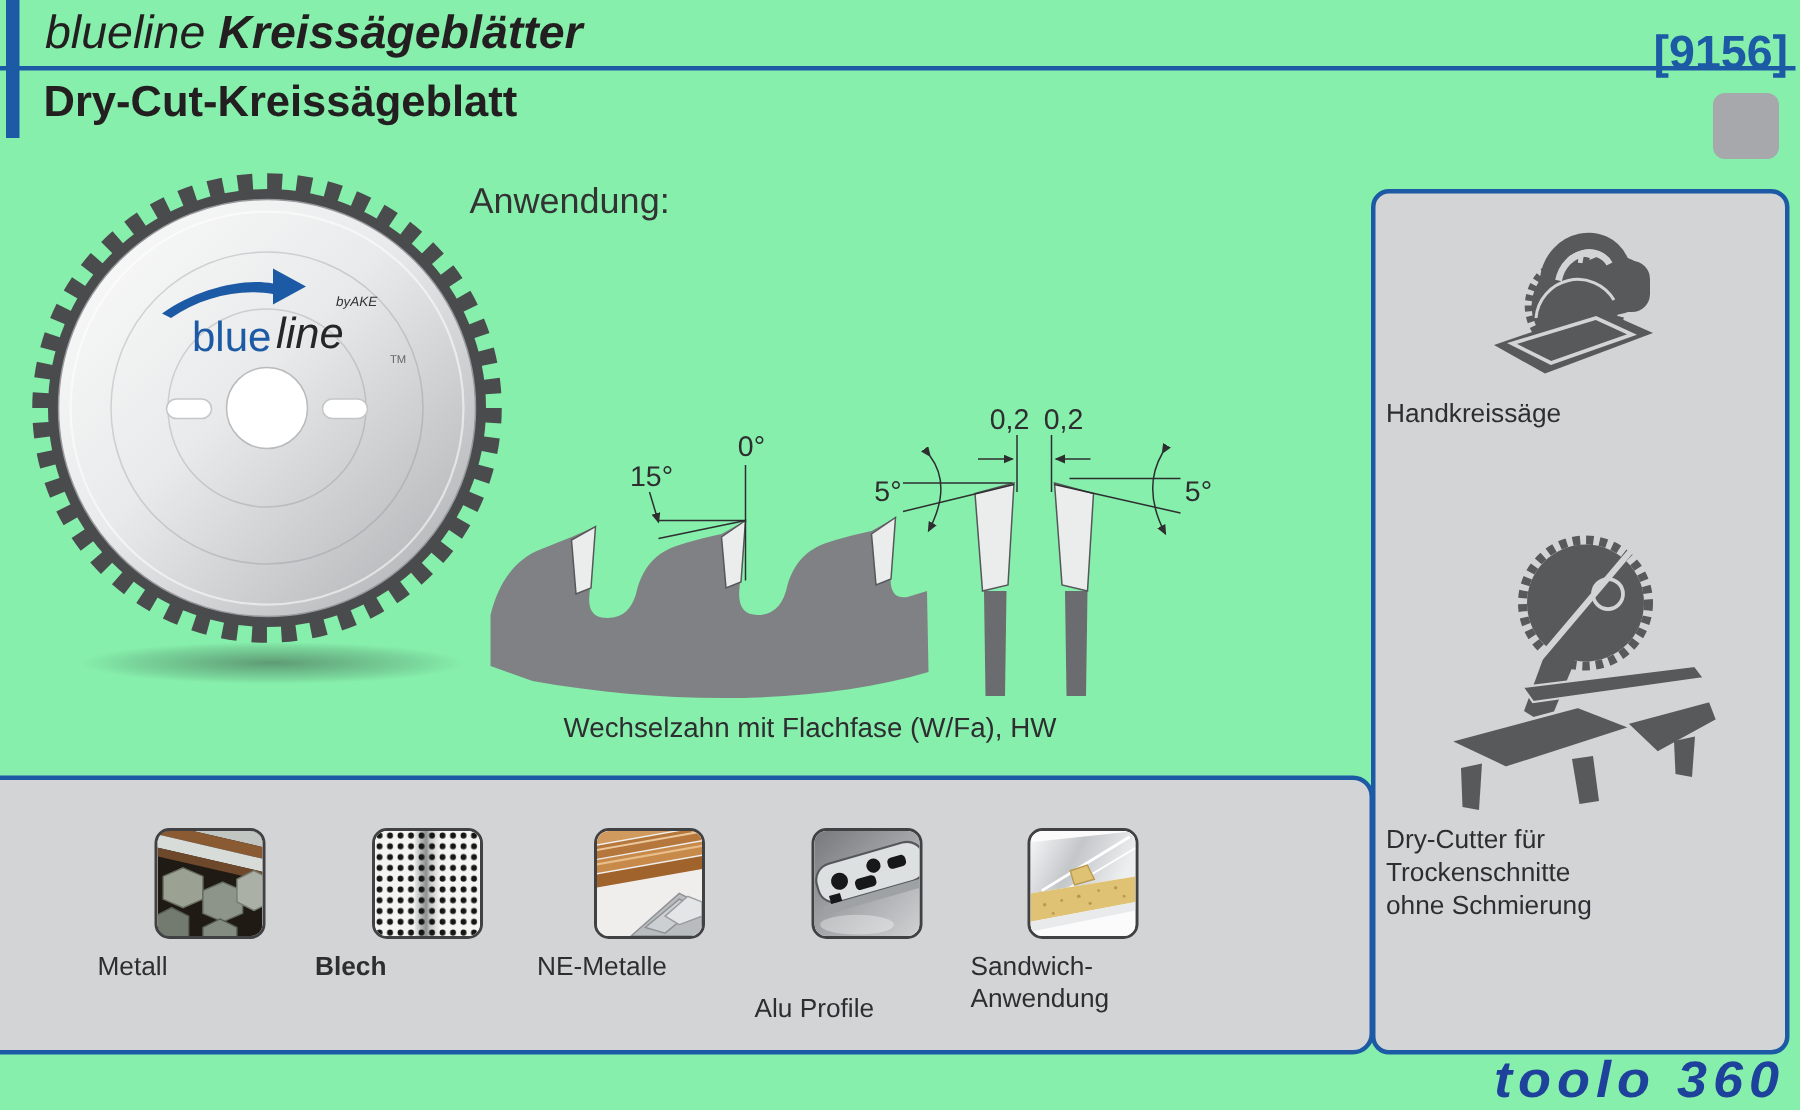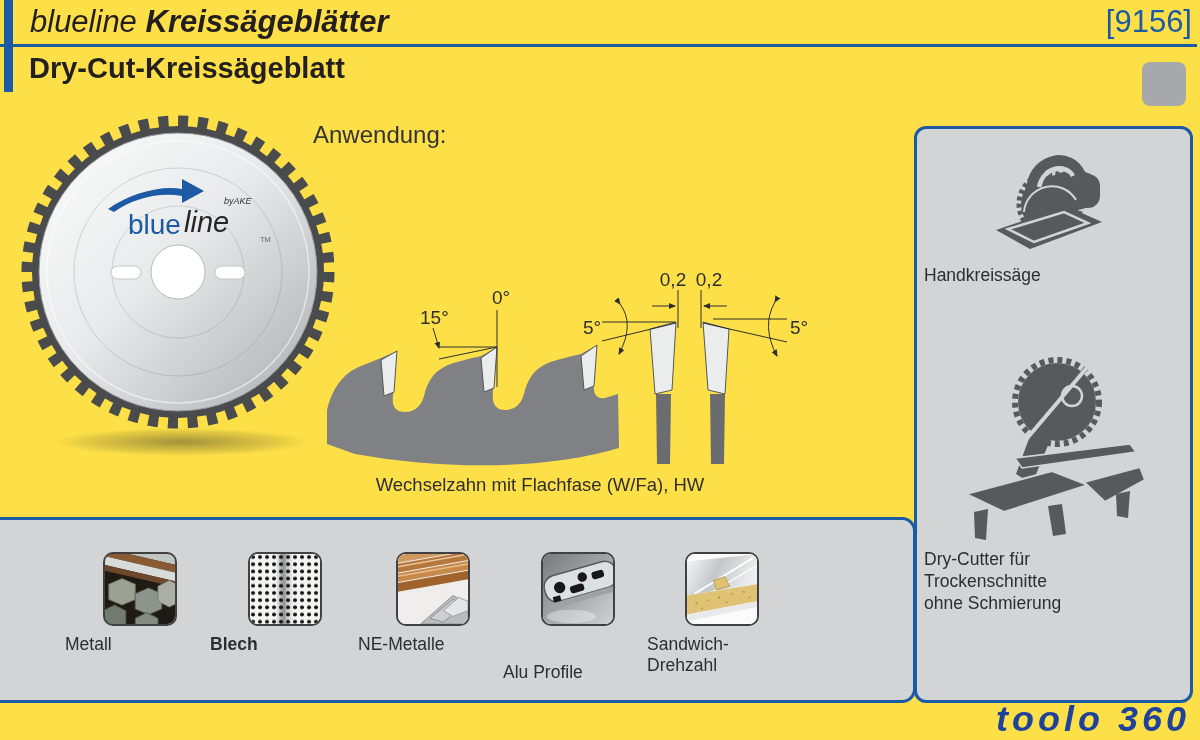--- a/index.html
+++ b/index.html
@@ -1,24 +1,24 @@
 <!DOCTYPE html>
 <html><head>
 <meta charset="utf-8">
 <style>
   html,body{margin:0;padding:0;background:#fff;}
-  #page{position:relative;width:1200px;height:740px;background:#fde047;
+  #page{position:relative;width:1200px;height:740px;background:#86efac;
         font-family:"Liberation Sans",sans-serif;color:#231f20;overflow:hidden;}
   .abs{position:absolute;}
   
   #left-bar{left:4px;top:0;width:9px;height:92px;background:#1c5aa5;}
   #series-title{left:30px;top:4px;font-size:31px;font-style:italic;white-space:nowrap;}
   #series-title .bold{font-weight:bold;}
   #header-rule{left:0;top:44px;width:1197px;height:3px;background:#1c5aa5;}
-  #product-code{right:8px;top:4px;font-size:31px;font-weight:normal;color:#1c5aa5;text-align:right;}
+  #product-code{right:8px;top:17px;font-size:31px;font-weight:bold;color:#1c5aa5;text-align:right;}
   #page-title{left:29px;top:52px;font-size:29px;font-weight:bold;}
   #gray-badge{left:1142px;top:62px;width:44px;height:44px;border-radius:8px;background:#a6a8ab;}
   
   #footer-panel{left:-14px;top:517px;width:930px;height:186px;background:#d3d4d6;
                 border:3px solid #1c5aa5;border-radius:14px;box-sizing:border-box;}
   #sidebar-panel{left:914px;top:126px;width:279px;height:577px;background:#d3d4d6;
                  border:3px solid #1c5aa5;border-radius:12px;box-sizing:border-box;}
   
   #app-label{left:313px;top:121px;font-size:24px;color:#333;}
   #app-text{left:452px;top:121px;font-size:19.5px;line-height:1.38;color:#333;white-space:pre-line;}
@@ -281,17 +281,17 @@
         <circle cx="48" cy="42" r="1"></circle>
           <circle cx="60" cy="40" r="1.2"></circle>
           <circle cx="16" cy="58" r="1"></circle>
         <circle cx="42" cy="51" r="1.1"></circle>
           <circle cx="66" cy="46" r="1"></circle>
       </g>
       <polygon points="0,64 74,50 74,56 0,71" fill="#e9eaeb"></polygon>
     </svg>
   </div>
   <div class="abs mat-label" style="left:647px;">Sandwich-
-Drehzahl</div>
+Anwendung</div>
 
   <div class="abs" id="brand-logo">toolo 360</div>
 
 </div>
 
 </body></html>

